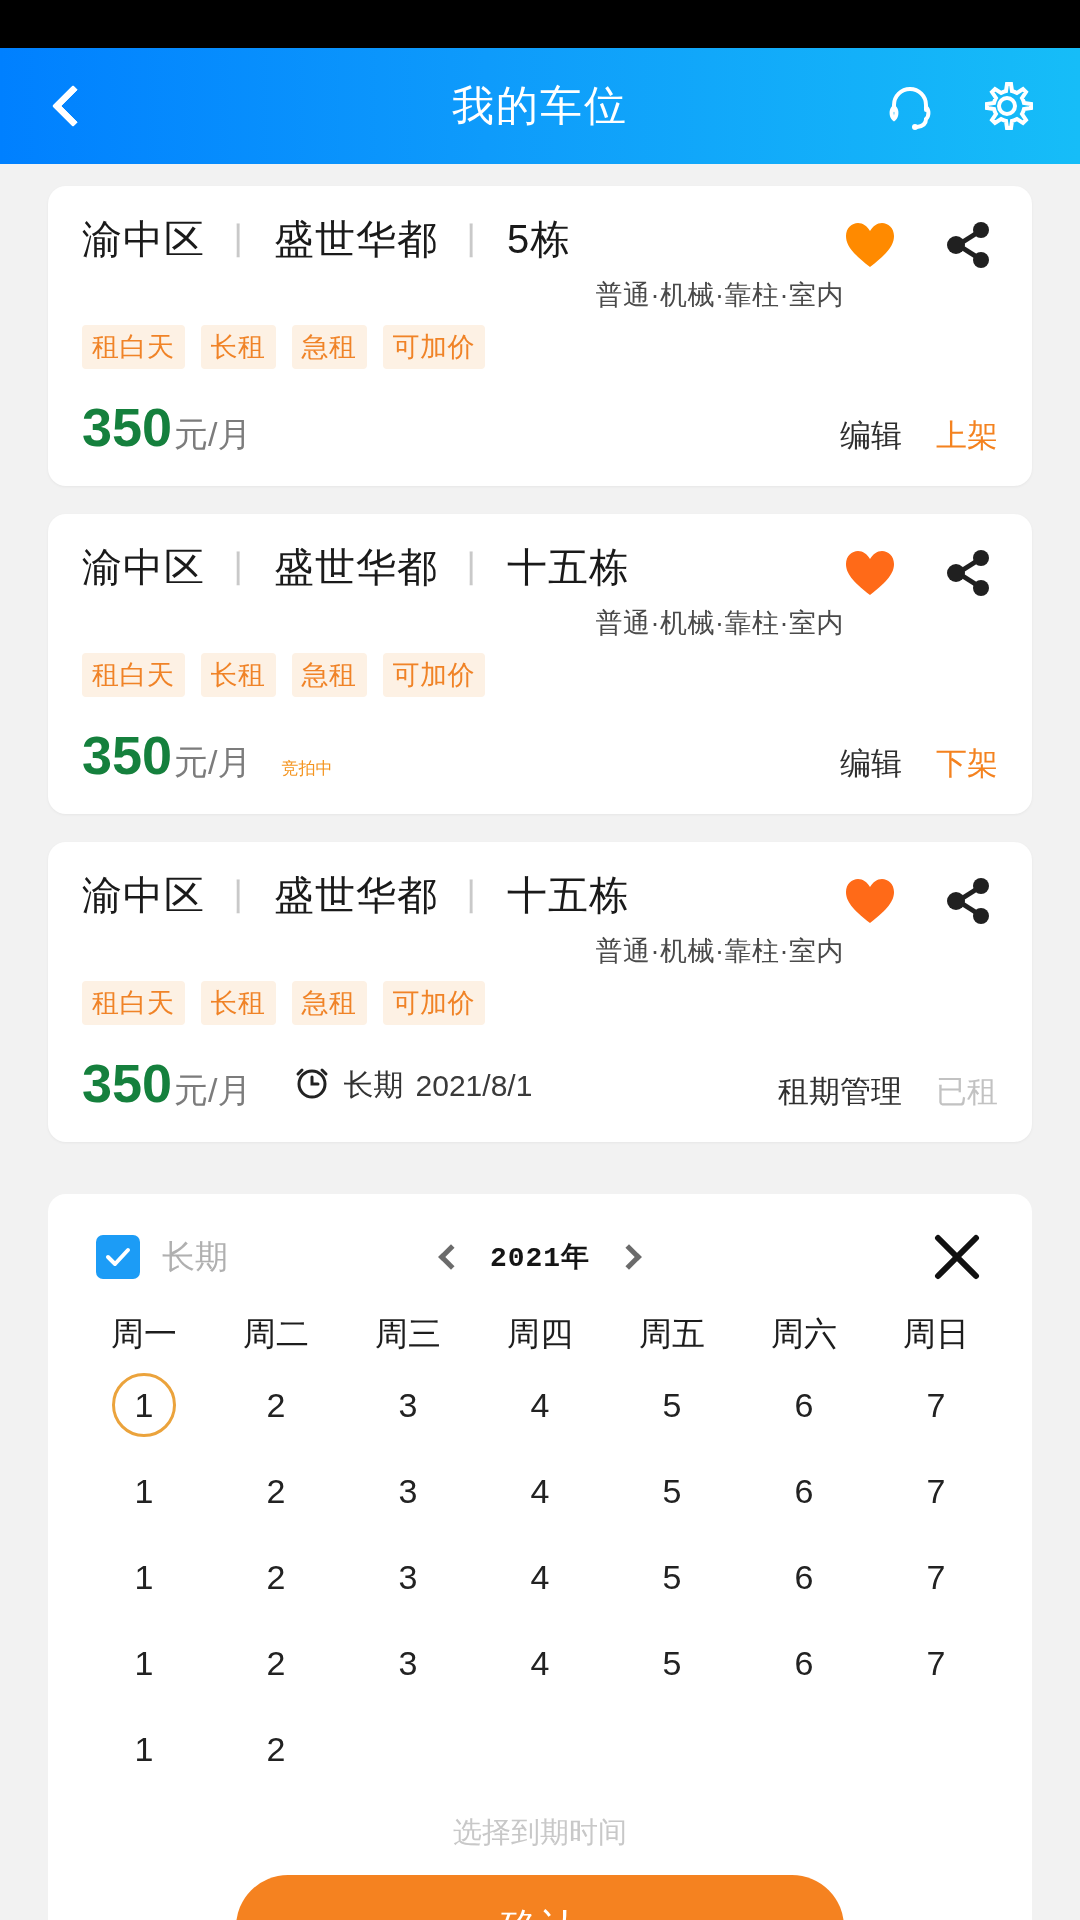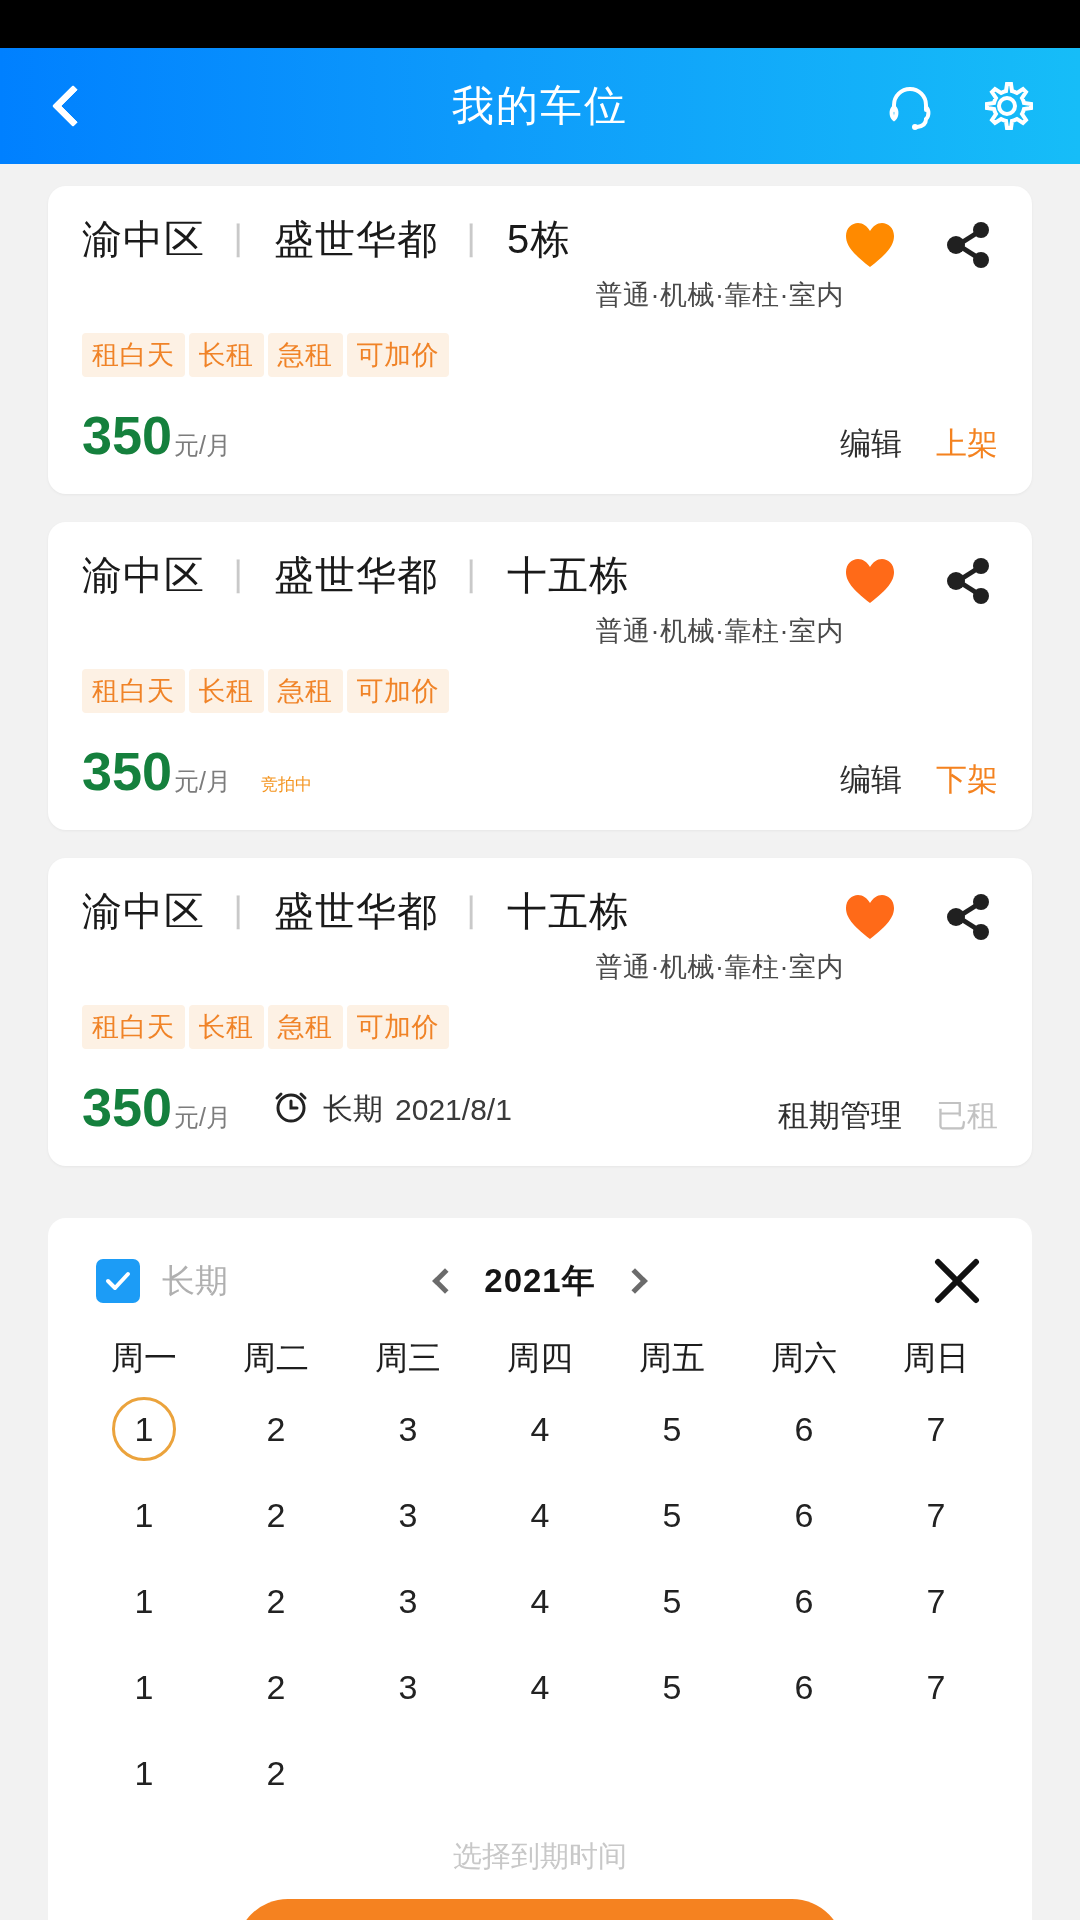--- a/index.html
+++ b/index.html
@@ -46,30 +46,30 @@
     box-shadow: 0 1px 3px rgba(0,0,0,0.05);
   }
   .card-head { display: flex; align-items: flex-start; }
   .card-titles { flex: 1; }
   .title-row { font-size: 40px; color: #1a1a1a; letter-spacing: 1px; display: flex; align-items: baseline; white-space: nowrap;}
   .title-sep { color: #c9c9c9; margin: 0 16px; font-weight: 300; font-size: 36px;}
   .subtitle { font-size: 27px; color: #4a4a4a; margin-top: 10px; letter-spacing: 0.5px; text-align: right;}
   .card-icons { display: flex; align-items: center; gap: 46px; padding-top: 8px; padding-right: 4px;}
   .card-icons svg { display: block; }
 
-  .tags { display: flex; gap: 4px; margin-top: 20px; }
+  .tags { display: flex; gap: 16px; margin-top: 12px; }
   .tag {
     background: #fdf1e4; color: #f08327;
     font-size: 27px; padding: 4px 10px; border-radius: 4px;
     letter-spacing: 0.5px;
   }
 
   .price-row { display: flex; align-items: baseline; margin-top: 18px; }
   .price { color: #15803d; font-size: 54px; font-weight: bold; letter-spacing: 0px; margin-top: 9px;}
-  .price-unit { color: #7c7c7c; font-size: 25px; margin-left: 2px; }
+  .price-unit { color: #7c7c7c; font-size: 34px; margin-left: 2px; }
   .badge-auction { color: #f4941f; font-size: 17px; margin-left: 30px; }
   .rent-info { display: flex; align-items: center; margin-left: 40px; font-size: 30px; color: #333; gap: 12px;}
   .rent-info .rent-date { color: #3a3a3a; font-size: 30px; }
   .actions { margin-left: auto; display: flex; align-items: baseline; gap: 34px; }
   .act { font-size: 31px; color: #2e2e2e; }
   .act.orange { color: #f4821f; }
   .act.muted { color: #c2c2c2; }
 
   
   .cal-panel {
@@ -89,21 +89,21 @@
     position: absolute; left: 0; right: 0; display: flex;
     align-items: center; justify-content: center; gap: 30px;
     pointer-events: none;
   }
   .year-nav > * { pointer-events: auto; }
   .chev {
     width: 18px; height: 18px; border-top: 5px solid #6b6b6b; border-right: 5px solid #6b6b6b;
   }
   .chev.left { transform: rotate(-135deg); }
   .chev.right { transform: rotate(45deg); }
-  .year-label { font-size: 33px; font-weight: bold; color: #151515; letter-spacing: 1px;}
+  .year-label { font-size: 28px; font-weight: bold; color: #151515; letter-spacing: 1px; font-family: Liberation Mono, monospace;}
   .cal-close { margin-left: auto; margin-right: 18px; }
   .cal-close svg { display: block; }
 
   .month-nav {
     display: flex; align-items: center; justify-content: center;
     position: relative; height: 90px; margin-top: 6px;
   }
   .month-label { font-size: 38px; color: #222; }
   .month-chev { position: absolute; }
   .month-chev.left { left: 28px; }

